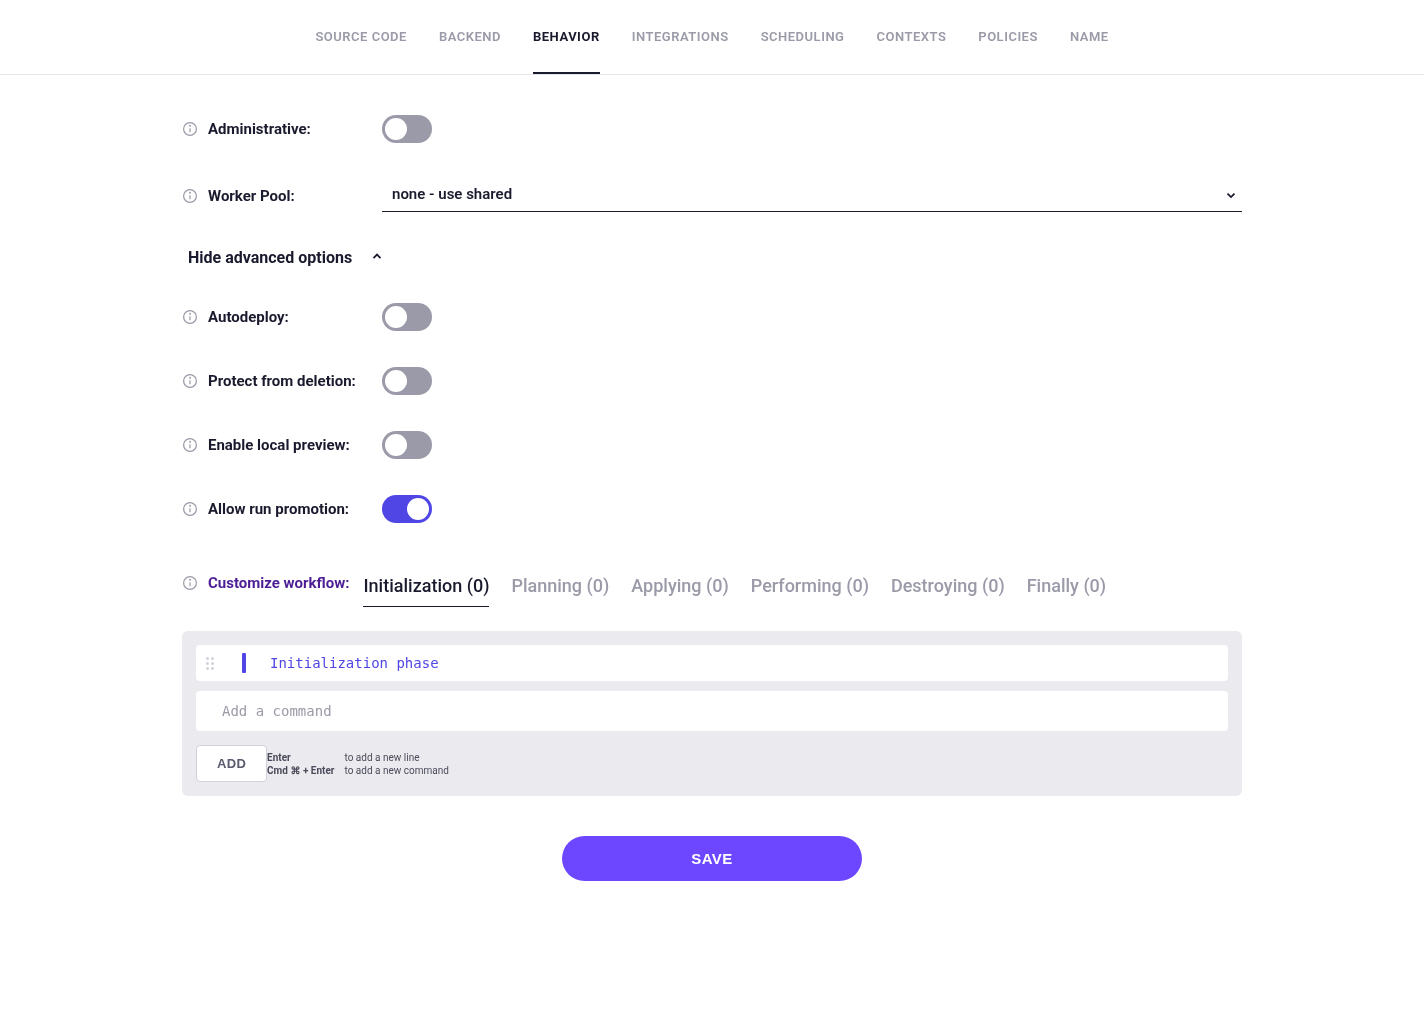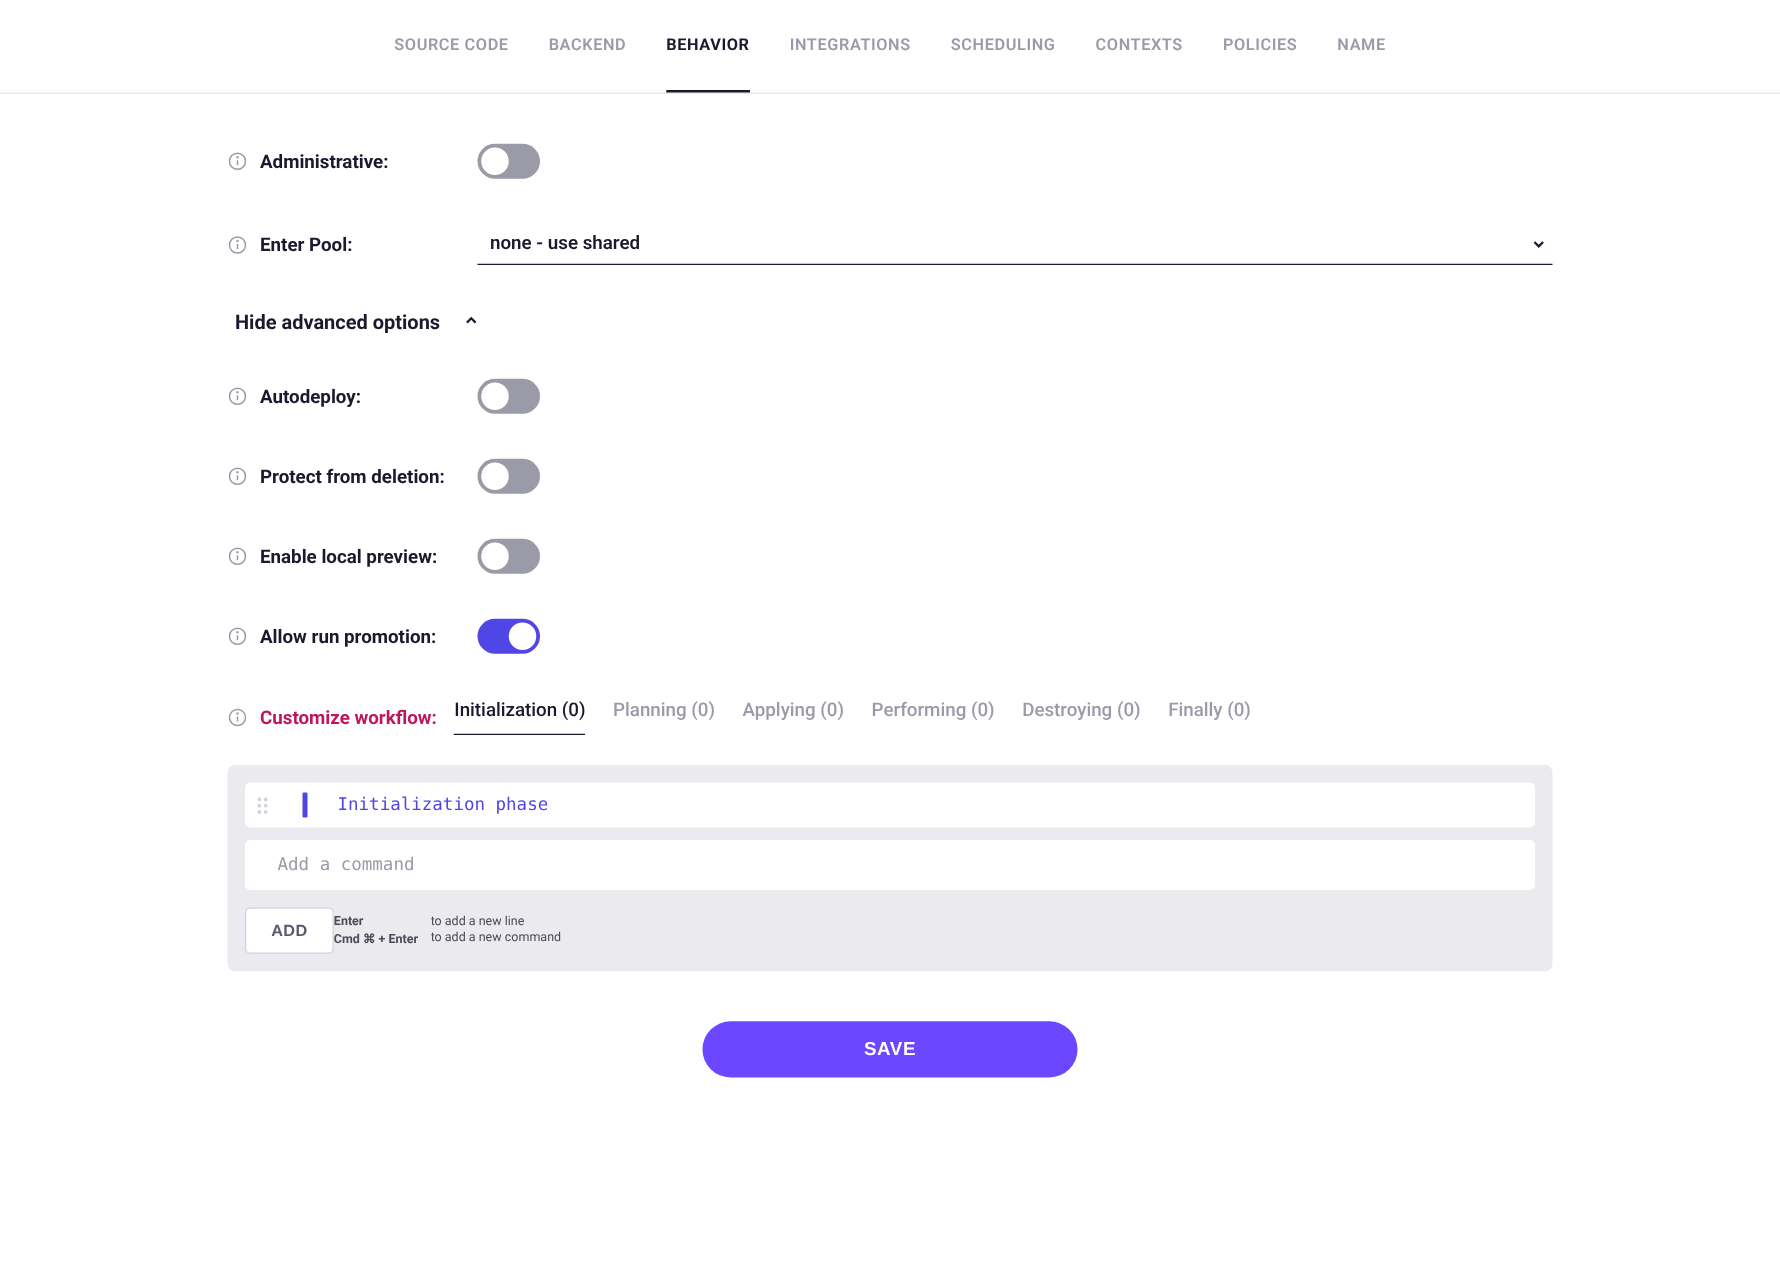--- a/index.html
+++ b/index.html
@@ -170,34 +170,35 @@
       align-items: center;
       gap: 10px;
       margin-bottom: 24px;
     }
     .workflow-row .info-icon {
       margin-right: 0;
     }
     .workflow-label {
       font-size: 15px;
       font-weight: 700;
-      color: #be185d;
+      color: #4c1d95;
       margin-right: 4px;
     }
     .wf-tabs {
       display: flex;
       gap: 22px;
     }
     .wf-tab {
-      font-size: 15px;
+      font-size: 18px;
       font-weight: 500;
       color: #9a9aa8;
       cursor: pointer;
       padding-bottom: 10px;
       border-bottom: 1px solid transparent;
+      margin-top: 16px;
     }
     .wf-tab.active {
       color: #1a1a2e;
       border-bottom: 1px solid #1a1a2e;
     }
     
     .cmd-panel {
       background: #ebebef;
       border-radius: 6px;
       padding: 14px;
@@ -332,21 +333,21 @@
 
   <div class="setting-row">
     <div class="label-col">
       <span class="info-icon">
         <svg viewBox="0 0 20 20">
             <circle cx="10" cy="10" r="8"></circle>
             <line x1="10" y1="9" x2="10" y2="14"></line>
             <circle cx="10" cy="6" r="0.5" fill="#9a9aa8"></circle>
           </svg>
       </span>
-      <span class="label-text">Enter Pool:</span>
+      <span class="label-text">Worker Pool:</span>
     </div>
     <div class="select-wrap">
       <span class="select-value">none - use shared</span>
       <span class="chevron">
         <svg viewBox="0 0 20 20">
             <polyline points="5,8 10,13 15,8"></polyline>
           </svg>
       </span>
     </div>
   </div>

